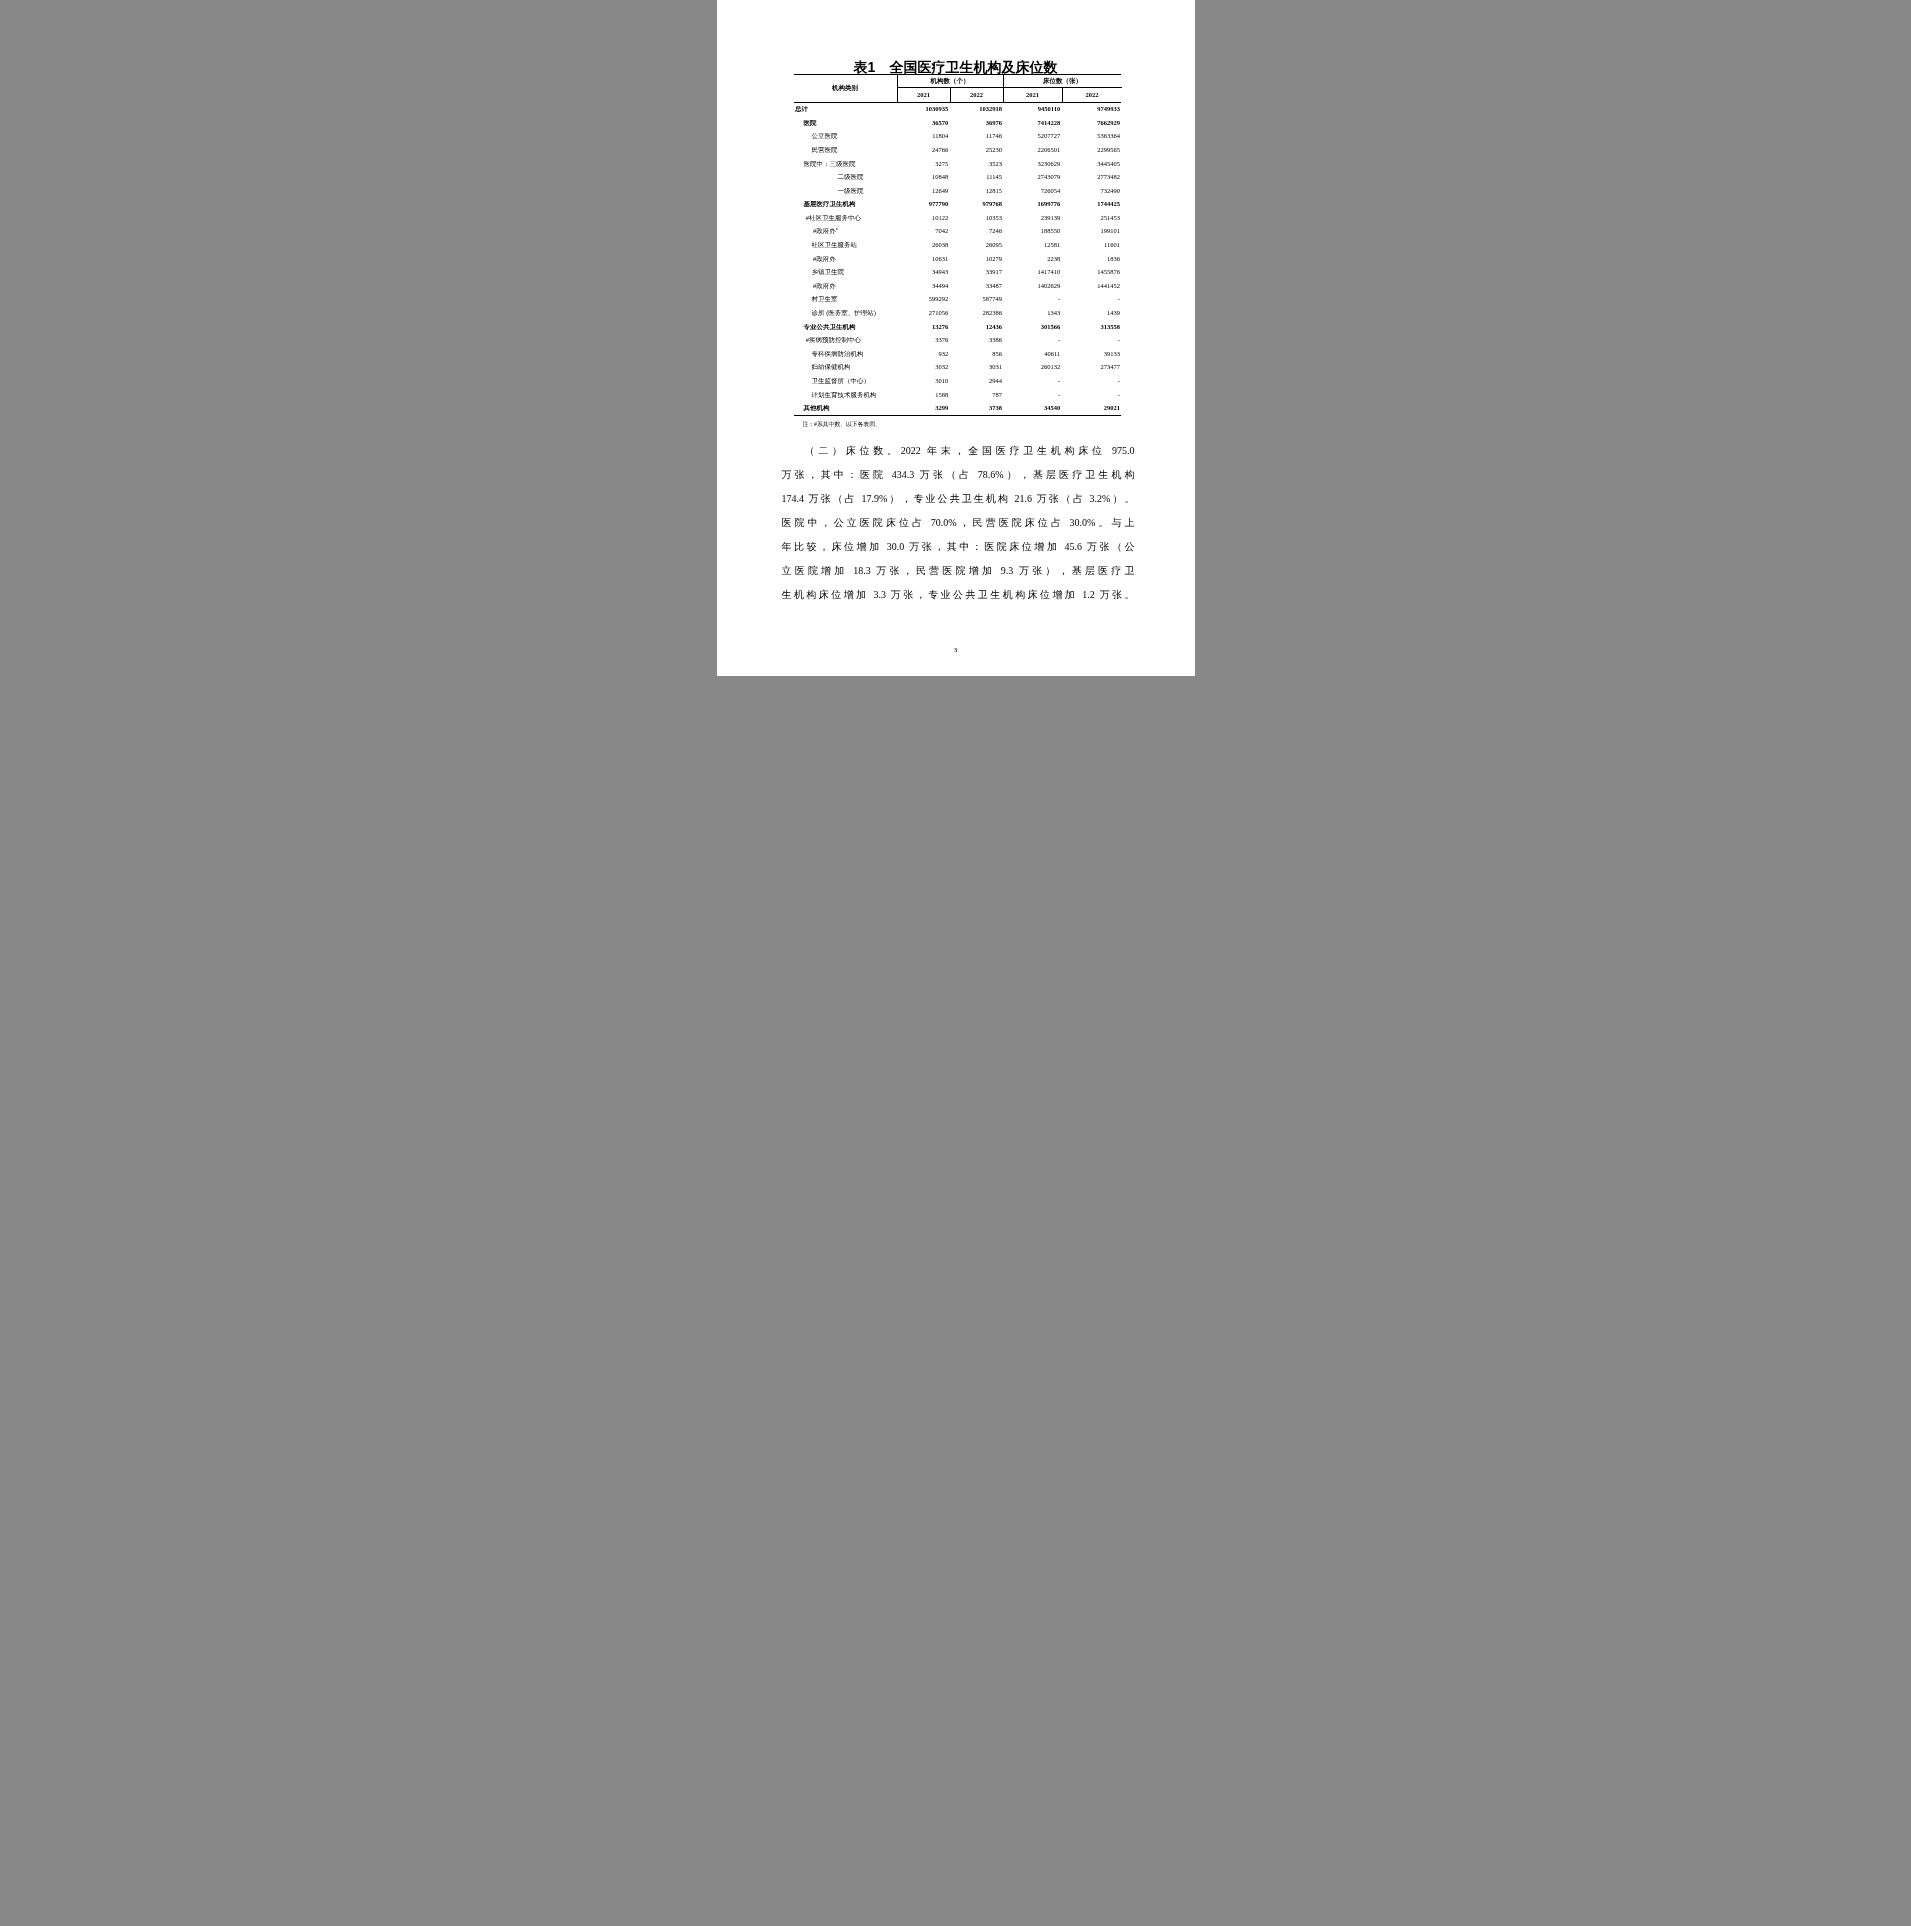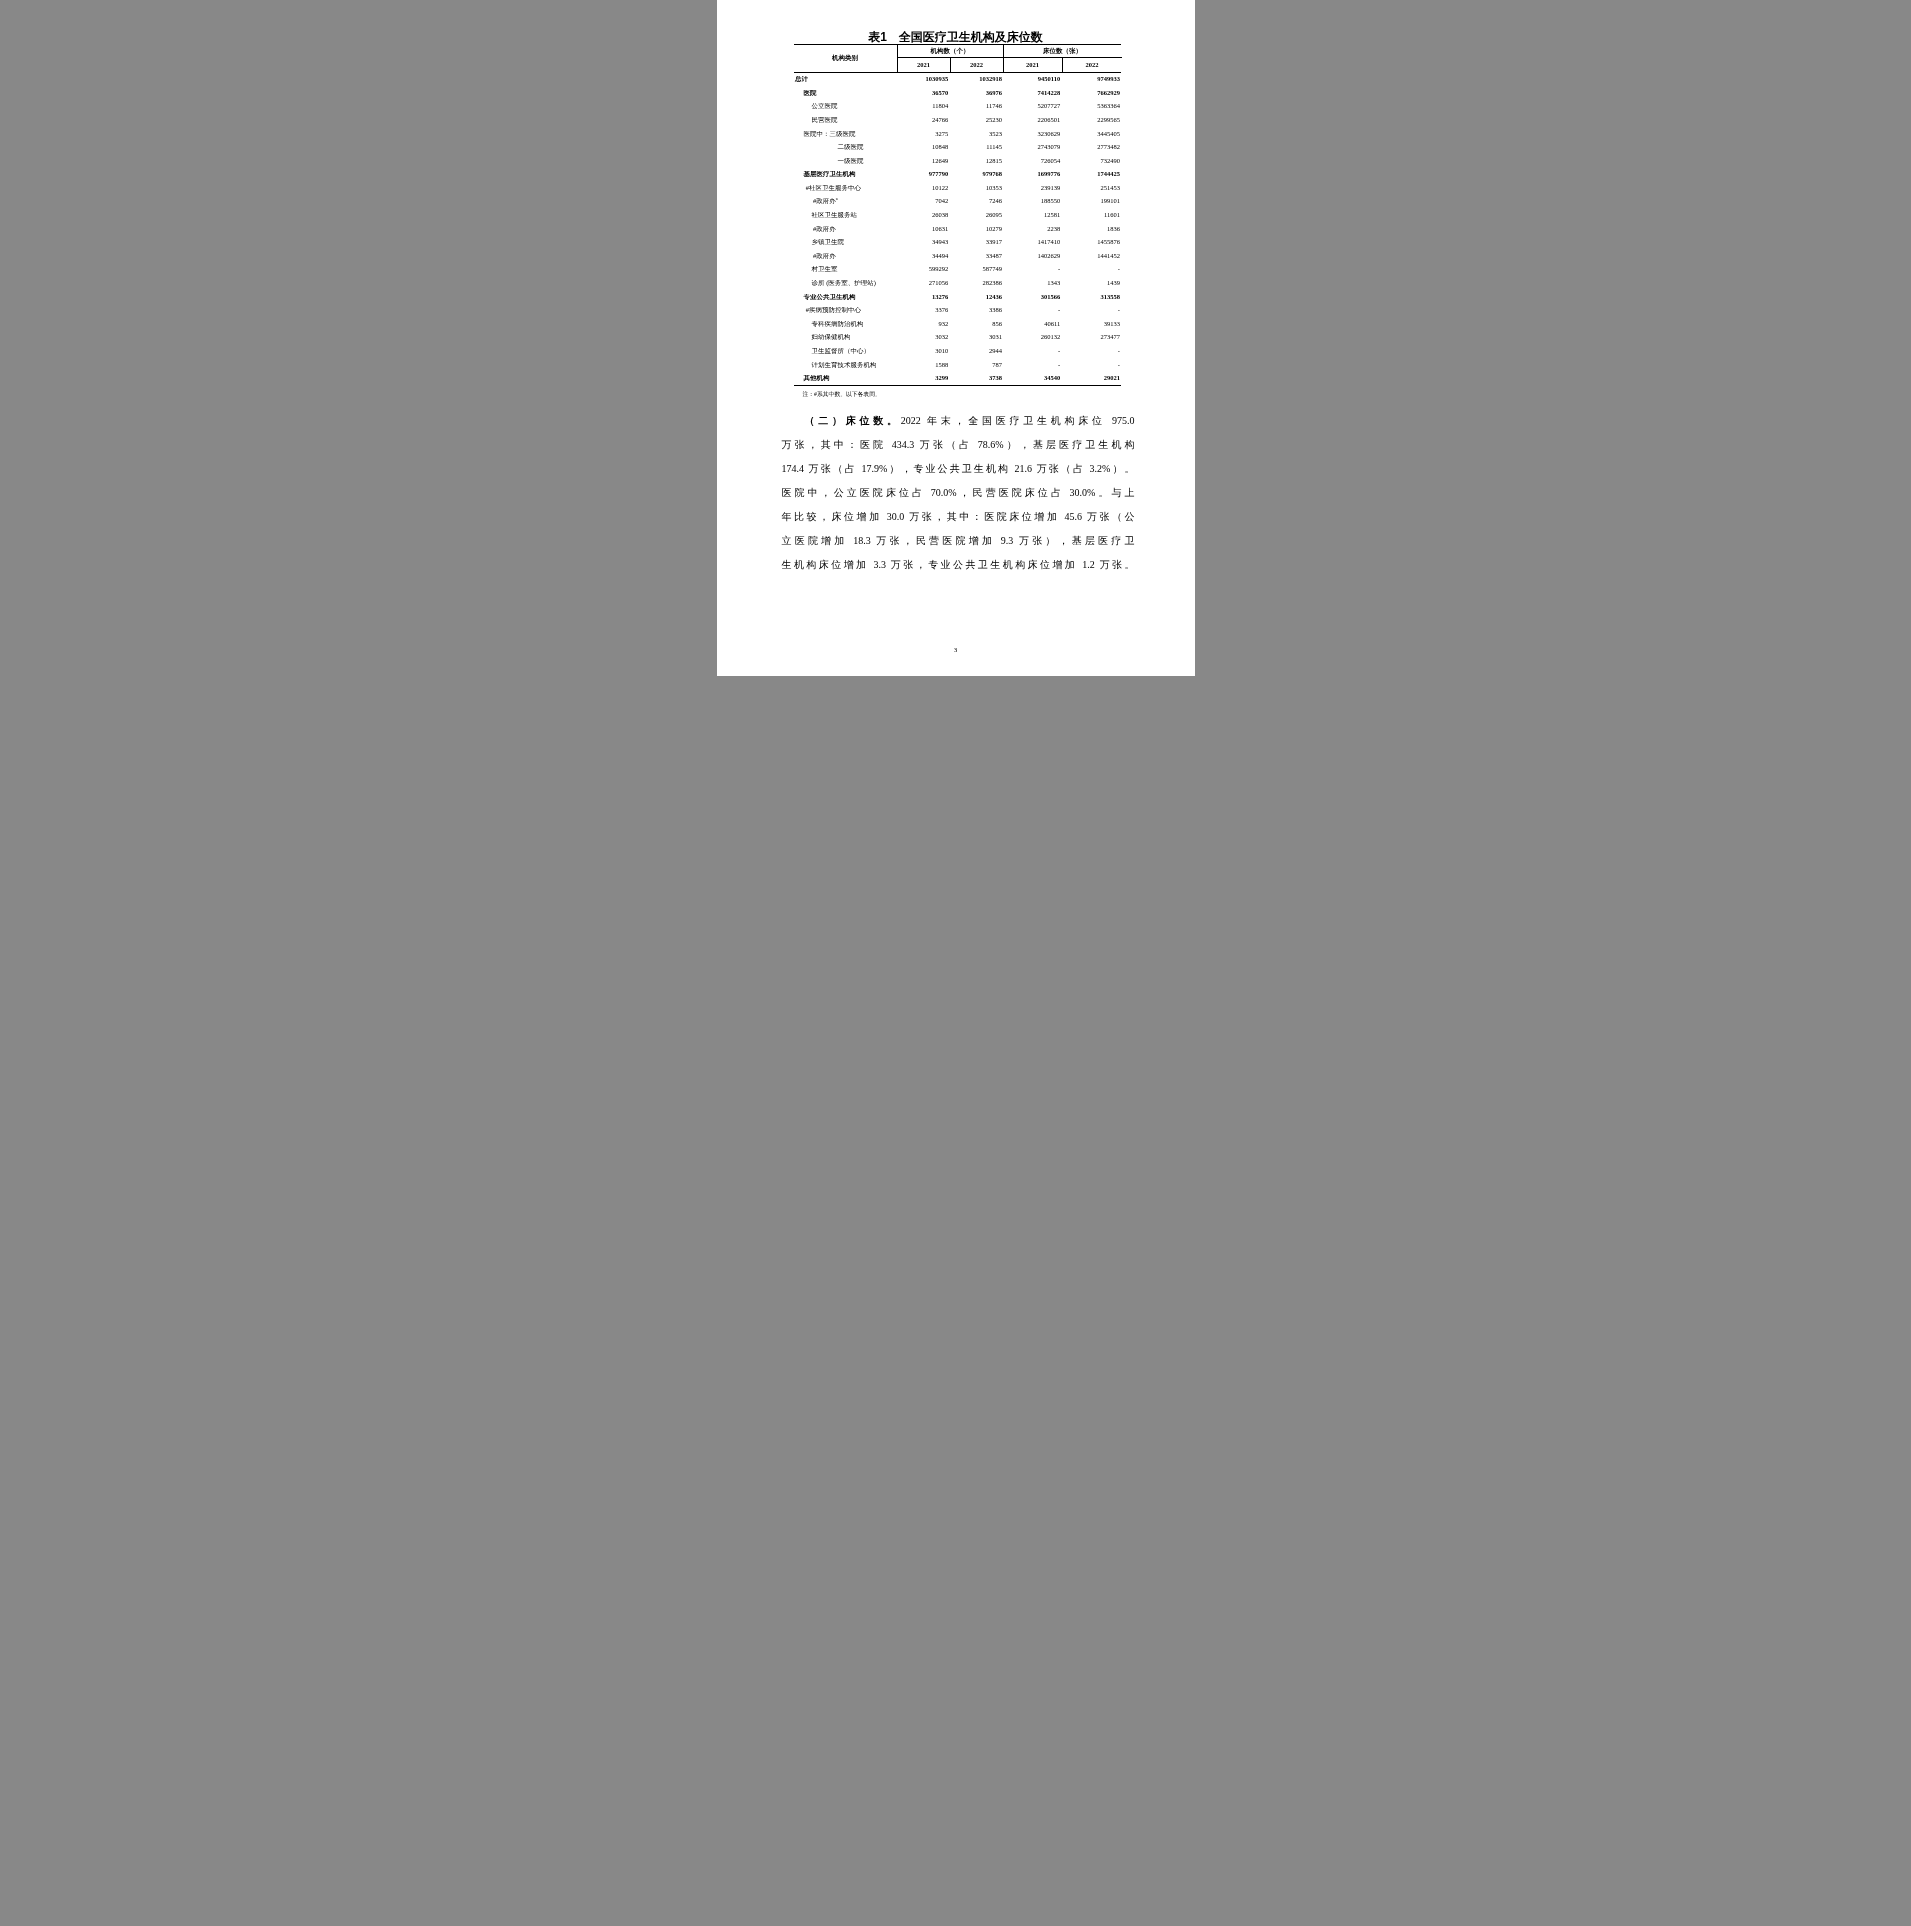--- a/index.html
+++ b/index.html
@@ -4,23 +4,23 @@
 <style>
   * { margin:0; padding:0; box-sizing:border-box; }
   html,body { background:#888; }
   .page {
     width:478px; height:676px; margin:0 auto; position:relative;
     background:#ffffff; color:#000;
     font-family:"Liberation Serif","DejaVu Serif",serif;
     overflow:hidden;
   }
   .table-title {
-    padding-top:32px; text-align:center;
+    padding-top:62px; text-align:center;
     font-family:"Liberation Sans","DejaVu Sans",sans-serif;
-    font-weight:bold; font-size:12px; line-height:11.6px;
+    font-weight:bold; font-size:14px; line-height:11.6px;
   }
   .stat-table {
     width:327px; margin:0.8px 0 0 77px;
     border-top:1.2px solid #000; border-bottom:1.2px solid #000;
   }
   .thead {
     display:grid;
     grid-template-columns:104px 53px 53px 59px 59px;
     grid-template-rows:12.7px 13.5px;
     border-bottom:1.2px solid #000;
@@ -54,21 +54,21 @@
   .tr.bold .td { font-weight:bold; }
   .tr.bold .label { font-family:"Liberation Sans","DejaVu Sans",sans-serif; }
   sup { font-size:4.2px; vertical-align:super; line-height:0; }
   .note { margin:3.9px 0 0 86px; font-size:5.8px; }
   .paragraph { width:353px; margin:10px 0 0 65px; }
   .pline {
     font-size:10px; line-height:24px;
     text-align:justify; text-align-last:justify;
   }
   .pline.first { padding-left:23px; }
-  .lead { font-family:"Liberation Sans","DejaVu Sans",sans-serif; font-weight:bold; }
+  .lead { font-family:"Liberation Sans","DejaVu Sans",sans-serif; font-weight:normal; }
   .page-number {
     position:absolute; top:646px; left:0; right:0;
     text-align:center; font-size:7px;
   }
 </style>
 </head>
 <body>
 
 <div class="page">
 

